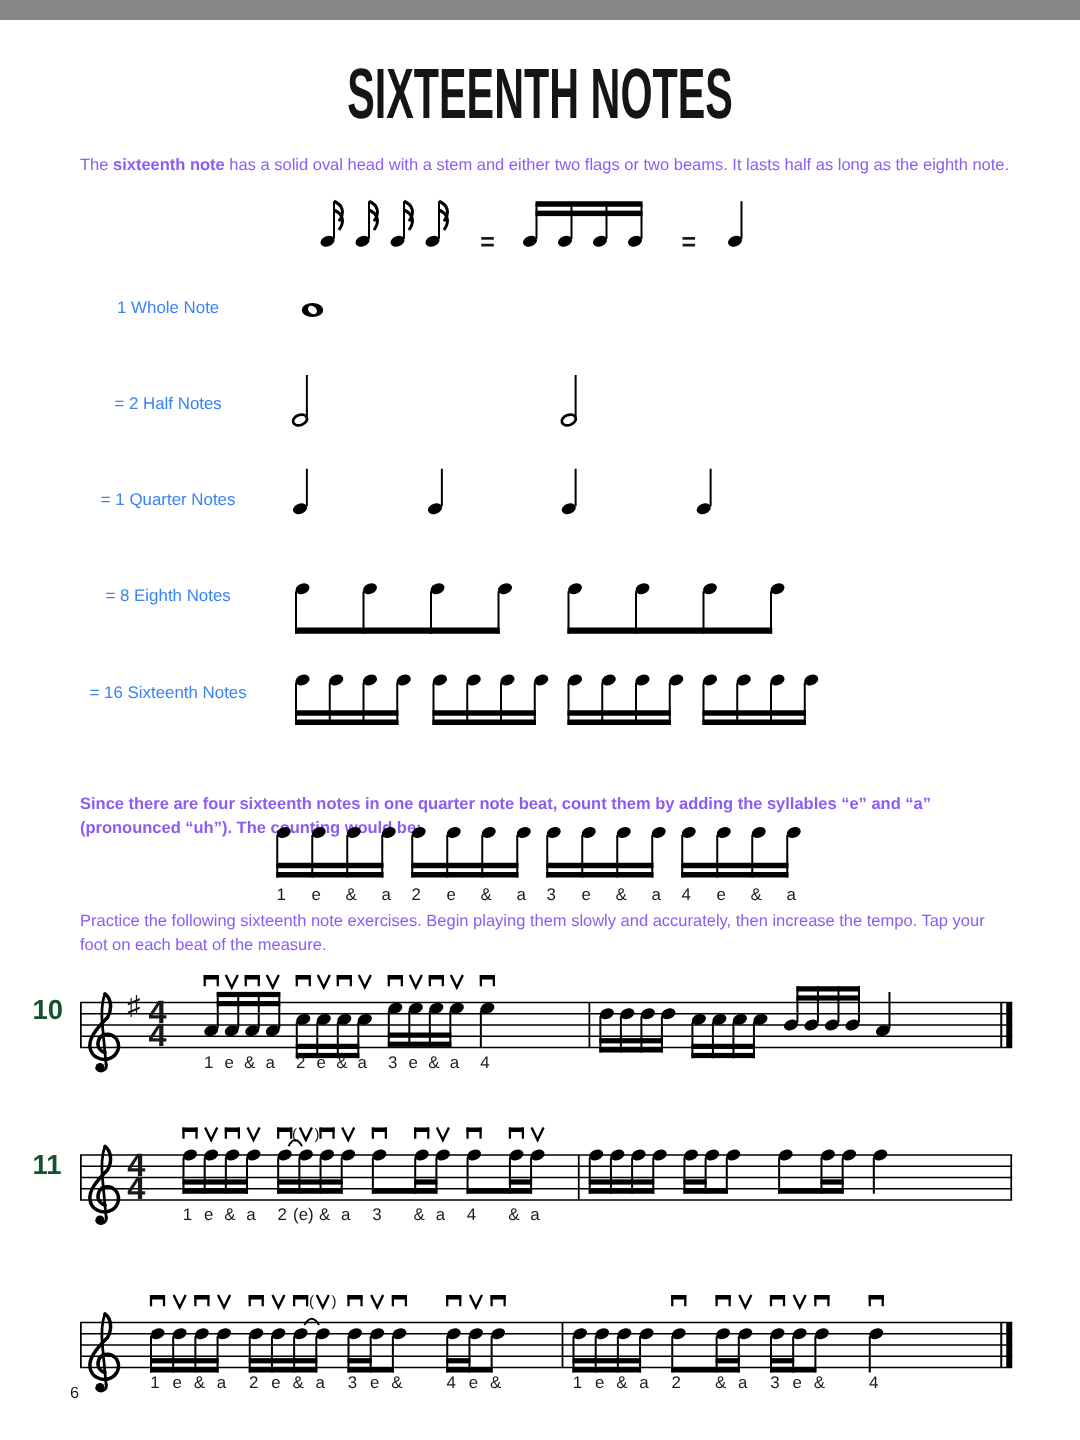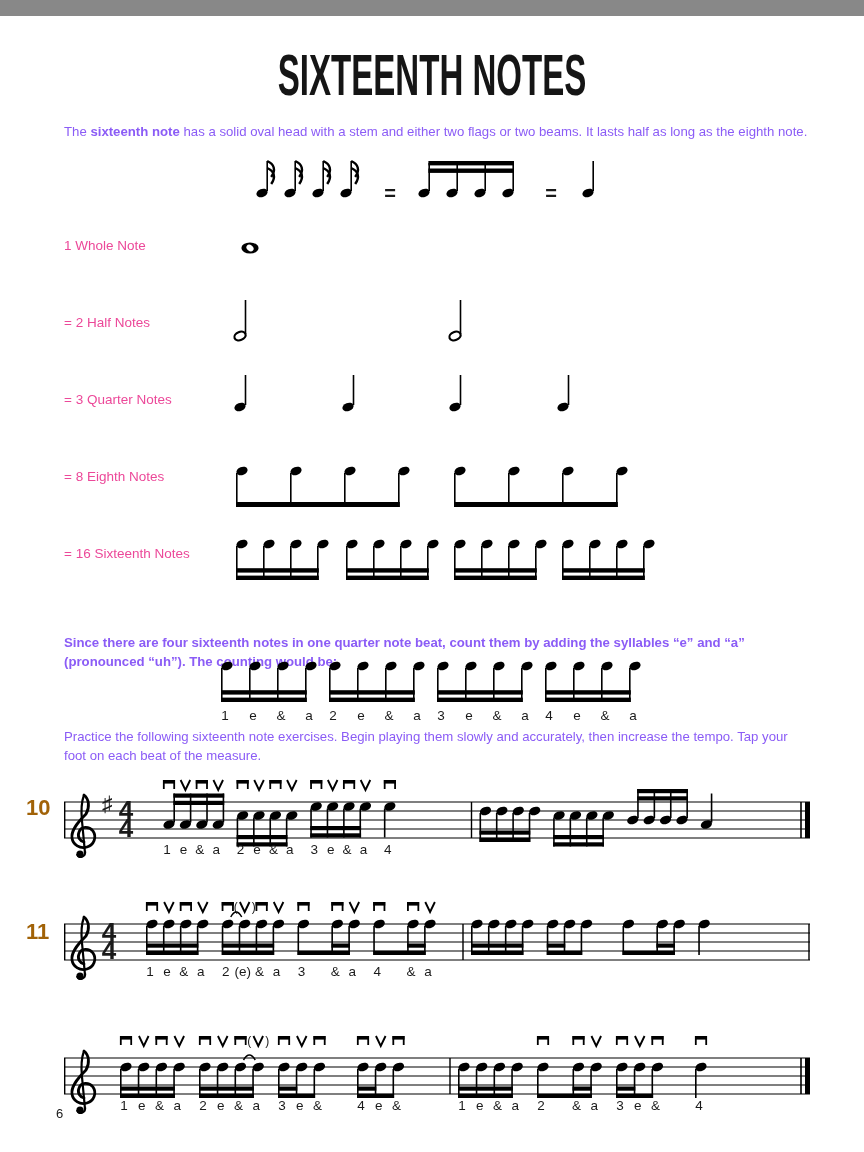--- a/index.html
+++ b/index.html
@@ -6,24 +6,24 @@
   .page{position:relative;width:864px;height:1152px;background:#ffffff;margin:16px auto;
         font-family:"Liberation Sans",sans-serif;color:#111;overflow:hidden;}
   h1.title{position:absolute;top:26px;left:0;width:864px;text-align:center;margin:0;}
   h1.title span{display:inline-block;font-size:57px;font-weight:bold;letter-spacing:0px;
         transform:scaleX(0.58);transform-origin:center;white-space:nowrap;color:#151515;}
   p.body{position:absolute;left:64px;width:745px;margin:0;font-size:13.2px;line-height:1.42;color:#8b5cf6;}
   #p1{top:107px;white-space:nowrap;}
   #p2{top:194px;}
   #p3{top:618px;font-weight:bold;}
   #p4{top:712px;}
-  .chart-label{position:absolute;left:64px;width:141px;text-align:left;font-size:13.5px;color:#ec4899;}
+  .chart-label{position:absolute;left:64px;width:141px;text-align:center;font-size:13.5px;color:#3b82f6;}
   svg{position:absolute;display:block;}
   svg text{font-family:"Liberation Sans",sans-serif;}
-  .ex-number{position:absolute;left:26px;width:42px;font-size:22px;font-weight:bold;color:#a16207;}
+  .ex-number{position:absolute;left:26px;width:42px;font-size:22px;font-weight:bold;color:#14532d;}
   #page-number{position:absolute;left:56px;top:1090px;font-size:13px;color:#1a1a1a;}
 </style>
 </head>
 <body>
 
 <div class="page">
 
   <h1 class="title"><span>SIXTEENTH NOTES</span></h1>
 
   <p class="body" id="p1"><span>The </span><b>sixteenth note</b><span> has a solid oval head with a stem and either two flags or two beams. It lasts half as long as the eighth note.</span></p>
@@ -58,21 +58,21 @@
       <rect x="180.4" y="19.5" width="85.6" height="4.4"></rect>
       <text x="303" y="51" font-size="20" text-anchor="middle" font-weight="bold" fill="#1a1a1a">=</text>
       <ellipse cx="340" cy="44" rx="5.8" ry="4.1" transform="rotate(-21 340 44)"></ellipse>
       <line x1="345.2" y1="42" x2="345.2" y2="12" stroke="#000" stroke-width="1.6"></line>
     </svg>
 
 
   <div>
     <div class="chart-label" style="top:222px">1 Whole Note</div>
     <div class="chart-label" style="top:299px">= 2 Half Notes</div>
-    <div class="chart-label" style="top:376px">= 3 Quarter Notes</div>
+    <div class="chart-label" style="top:376px">= 1 Quarter Notes</div>
     <div class="chart-label" style="top:453px">= 8 Eighth Notes</div>
     <div class="chart-label" style="top:530px">= 16 Sixteenth Notes</div>
     <svg id="row-whole" style="left:225px;top:218px" width="440" height="30" viewBox="0 0 440 30">
         <ellipse cx="25" cy="14" rx="8.6" ry="5.6"></ellipse>
         <ellipse cx="25" cy="14" rx="3.9" ry="3" fill="#fff" transform="rotate(40 25 14)"></ellipse>
       </svg>
     <svg id="row-half" style="left:225px;top:282px" width="440" height="52" viewBox="0 0 440 52">
         <ellipse cx="15" cy="38" rx="5.8" ry="4.1" transform="rotate(-21 15 38)" fill="#fff" stroke="#000" stroke-width="2.2"></ellipse>
         <line x1="20.5" y1="36" x2="20.5" y2="2" stroke="#000" stroke-width="1.6"></line>
         <ellipse cx="230" cy="38" rx="5.8" ry="4.1" transform="rotate(-21 230 38)" fill="#fff" stroke="#000" stroke-width="2.2"></ellipse>

